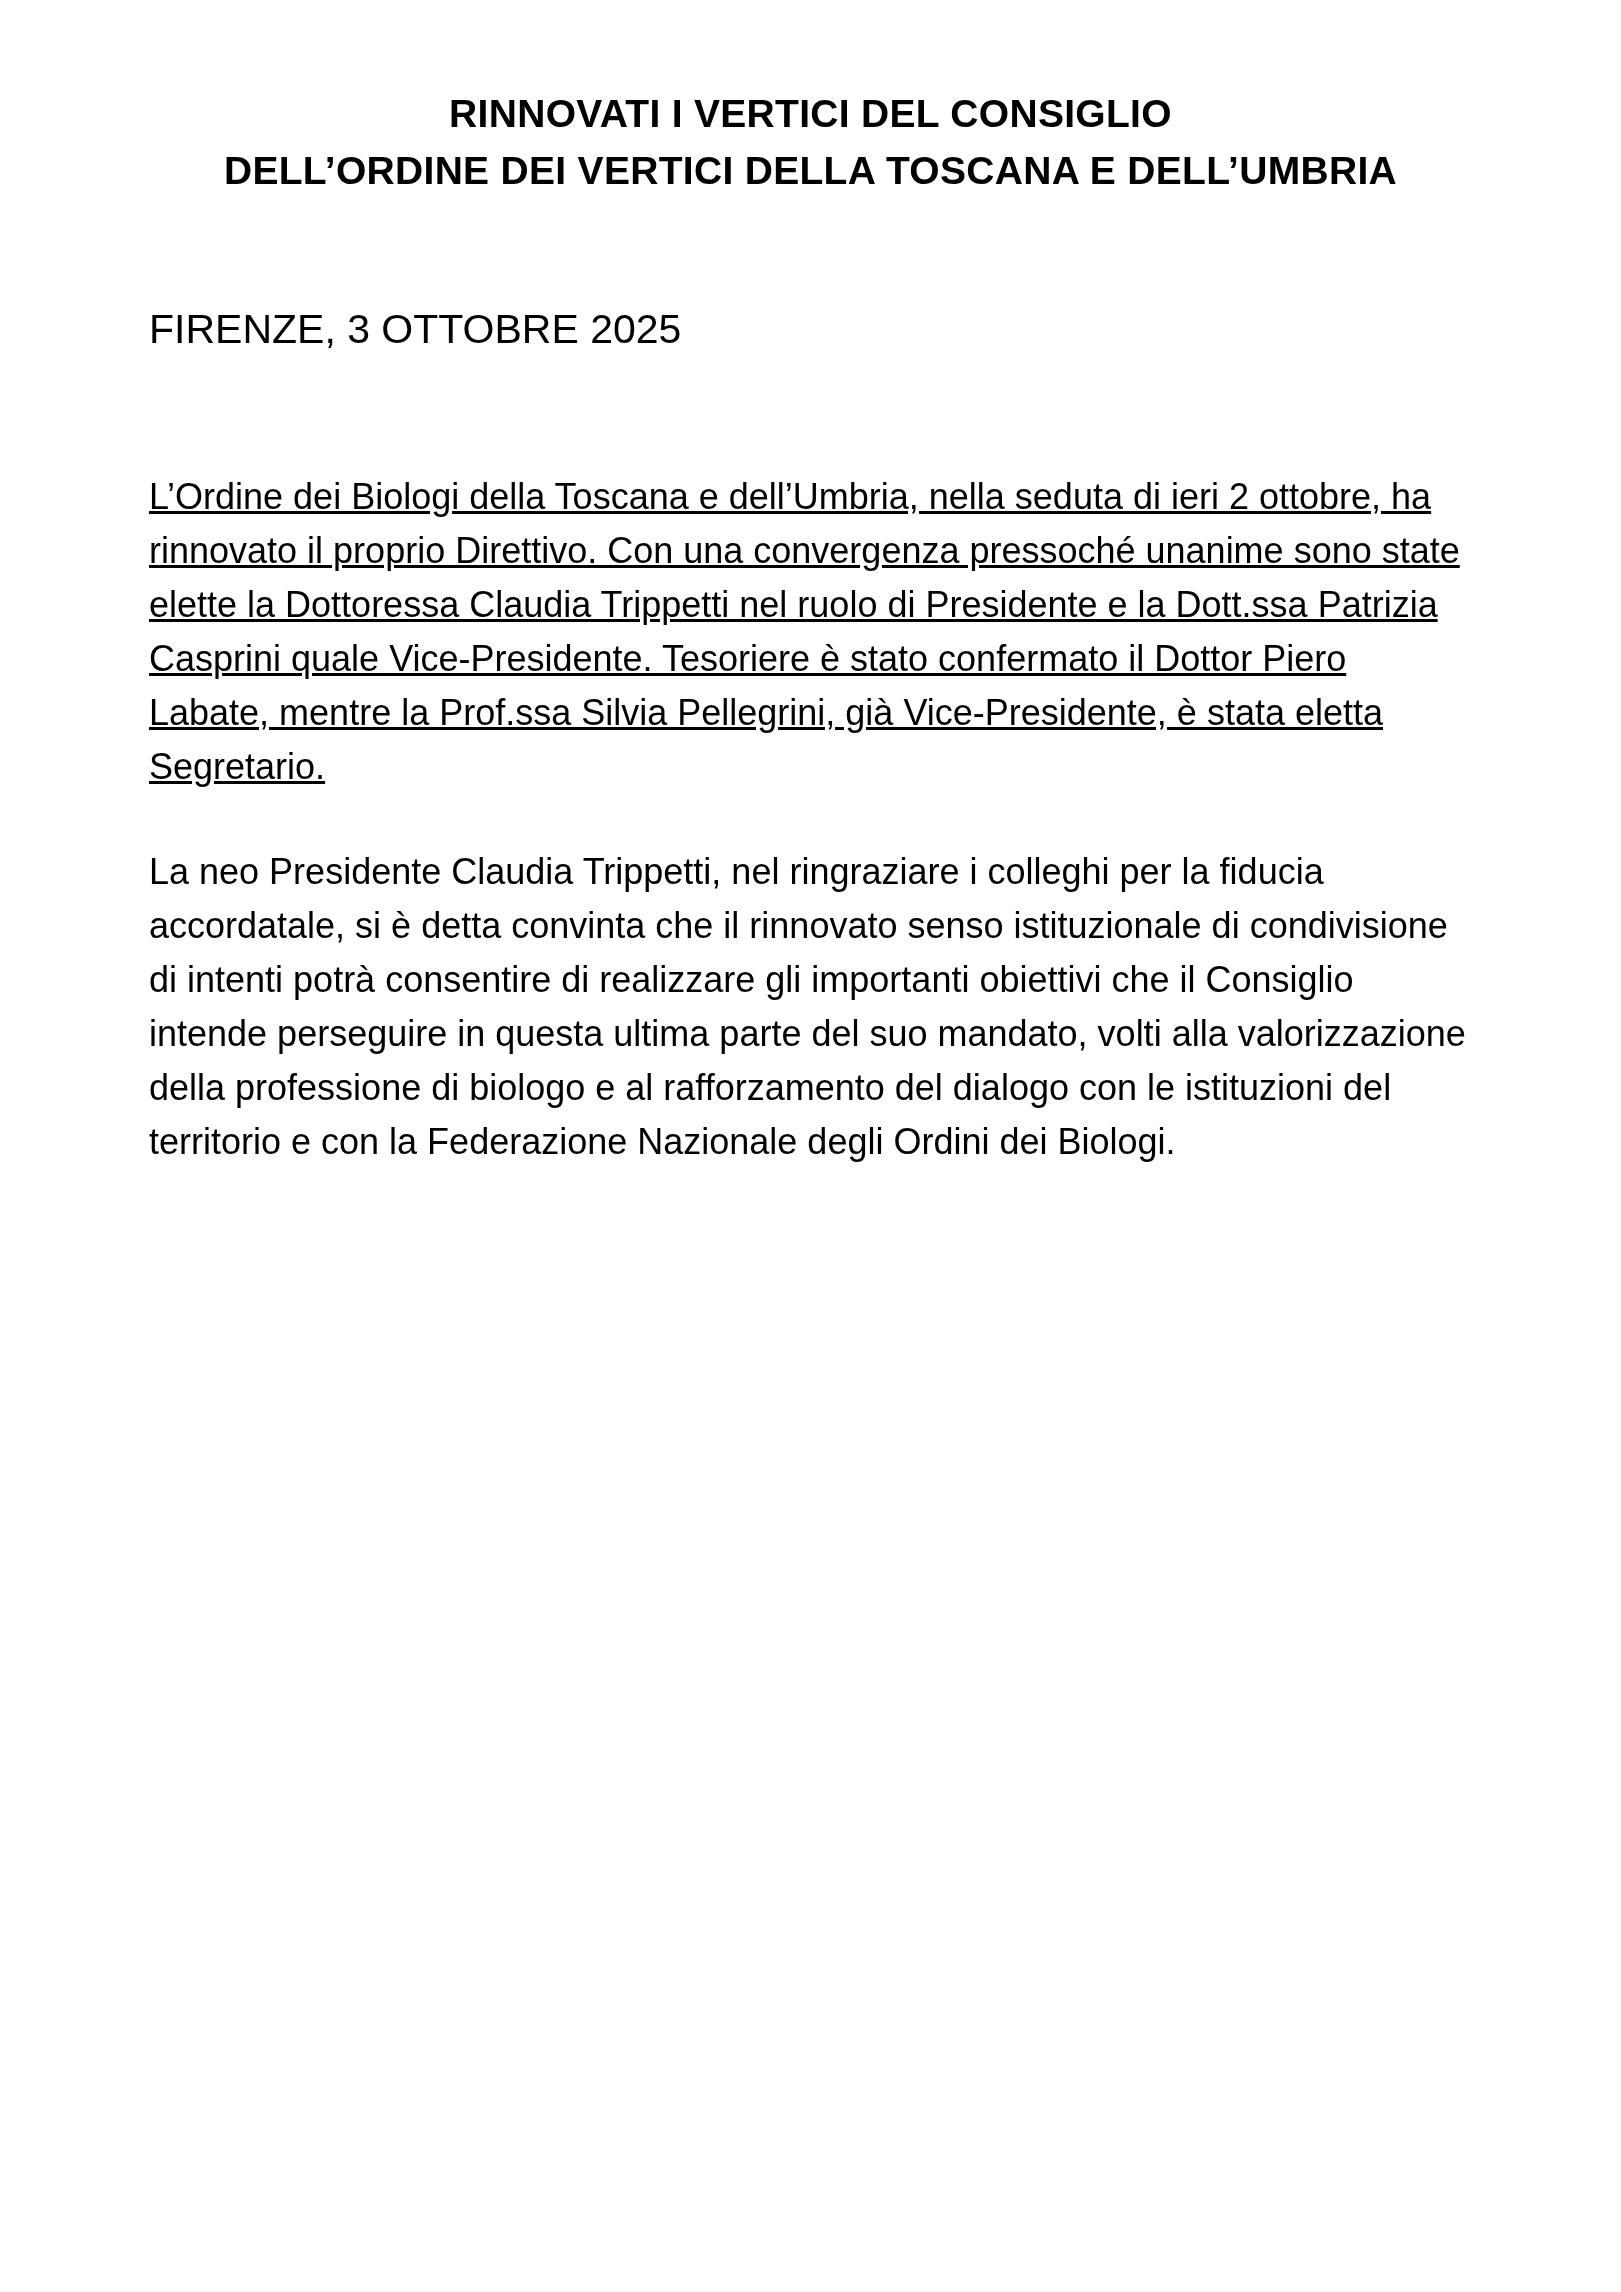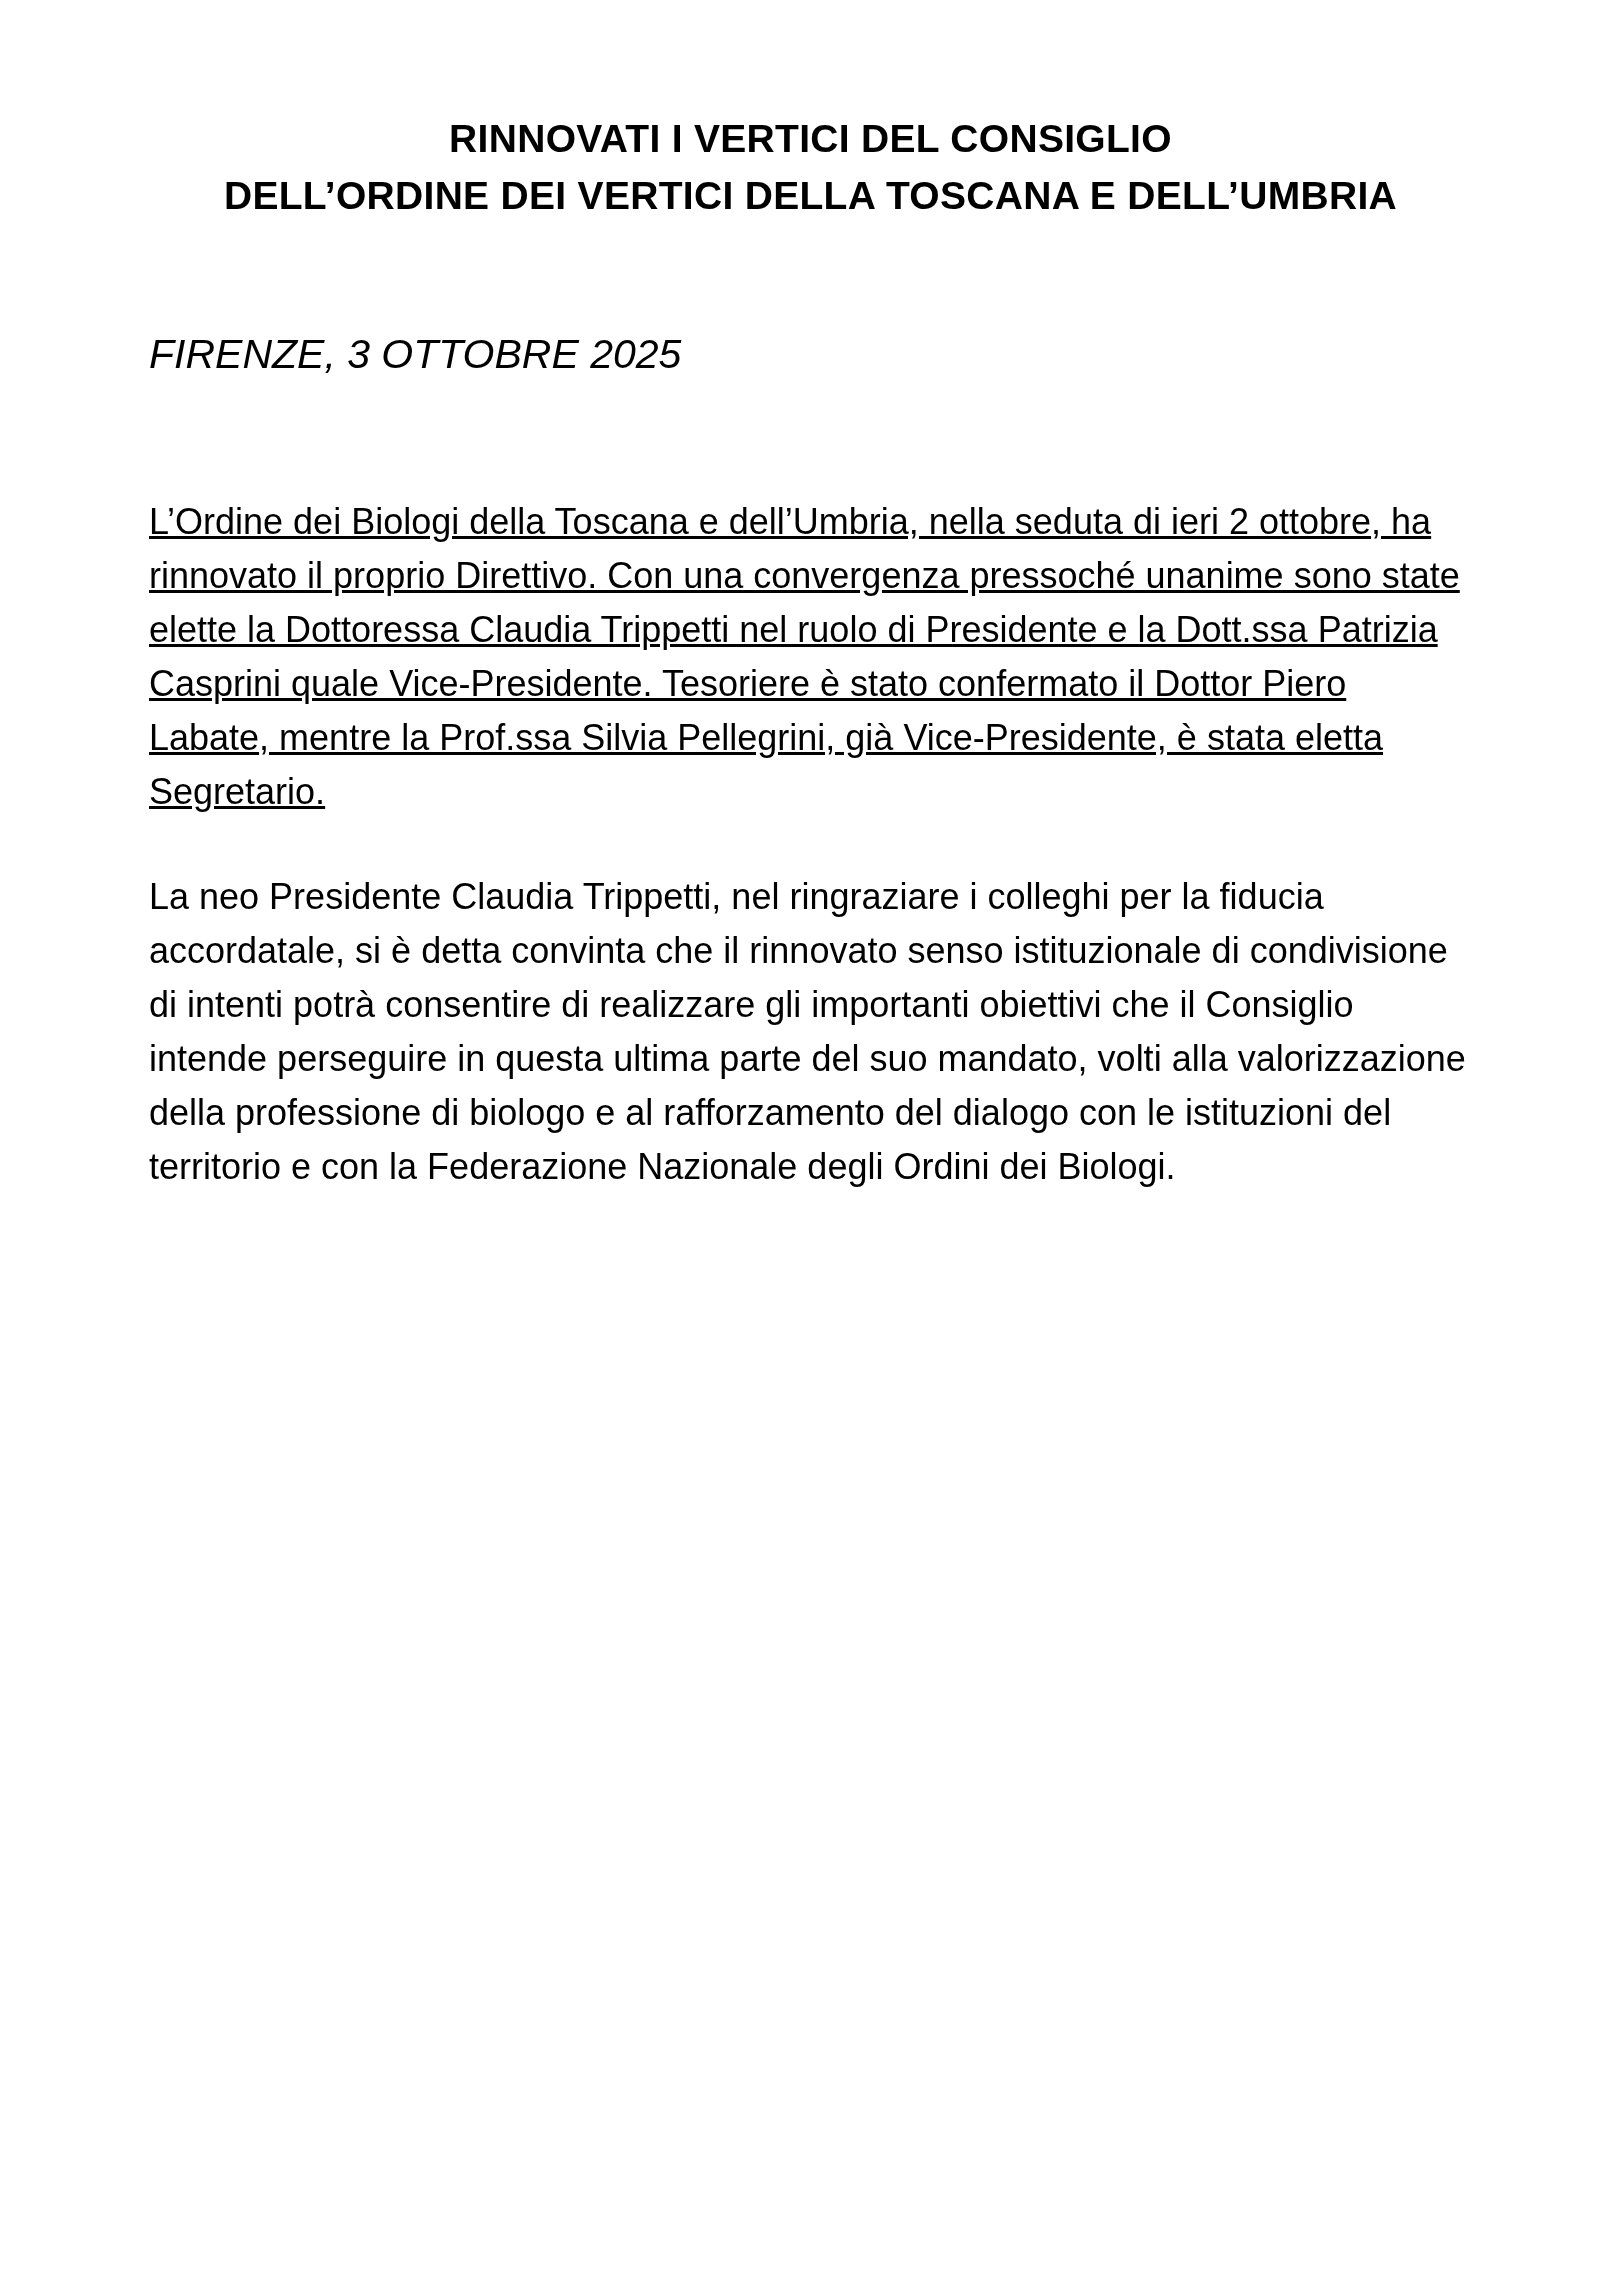--- a/index.html
+++ b/index.html
@@ -8,40 +8,39 @@
     background: #ffffff;
   }
   .page {
     position: relative;
     width: 1621px;
     height: 2293px;
     box-sizing: border-box;
     background: #ffffff;
     color: #000000;
     font-family: "Liberation Sans", "DejaVu Sans", sans-serif;
-    padding: 110px 149px 0 149px;
+    padding: 85px 149px 0 149px;
     overflow: hidden;
   }
   .doc-title {
     margin: 0;
     font-size: 39px;
     line-height: 57px;
     font-weight: 700;
     text-align: center;
     letter-spacing: 0.3px;
   }
   .title-line {
     display: block;
   }
   .dateline {
     margin: 106px 0 0 0;
     font-size: 41px;
     line-height: 49px;
     font-weight: 400;
-    font-style: italic;
   }
   .para {
     margin: 51px 0 0 0;
     font-size: 36px;
     line-height: 54px;
     font-weight: 400;
   }
   .para.para-first {
     margin-top: 116px;
     text-decoration: underline;

